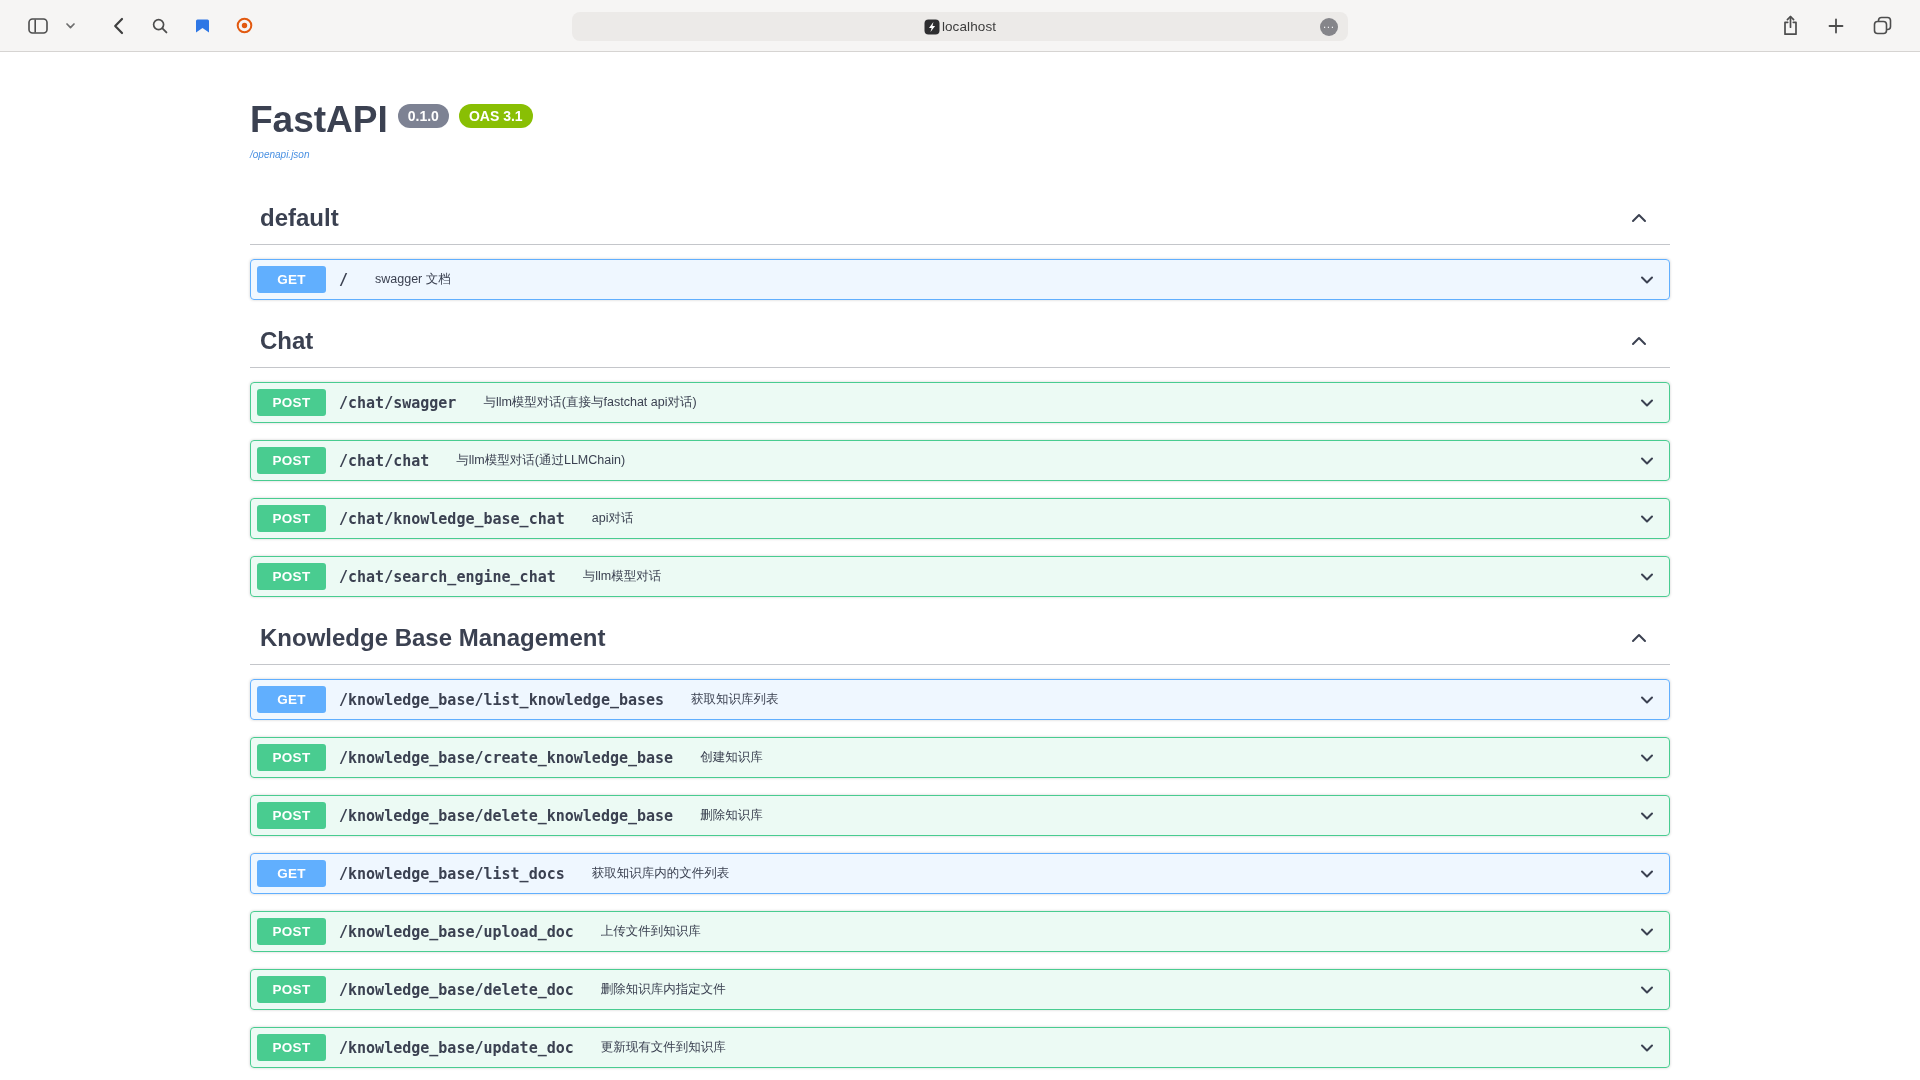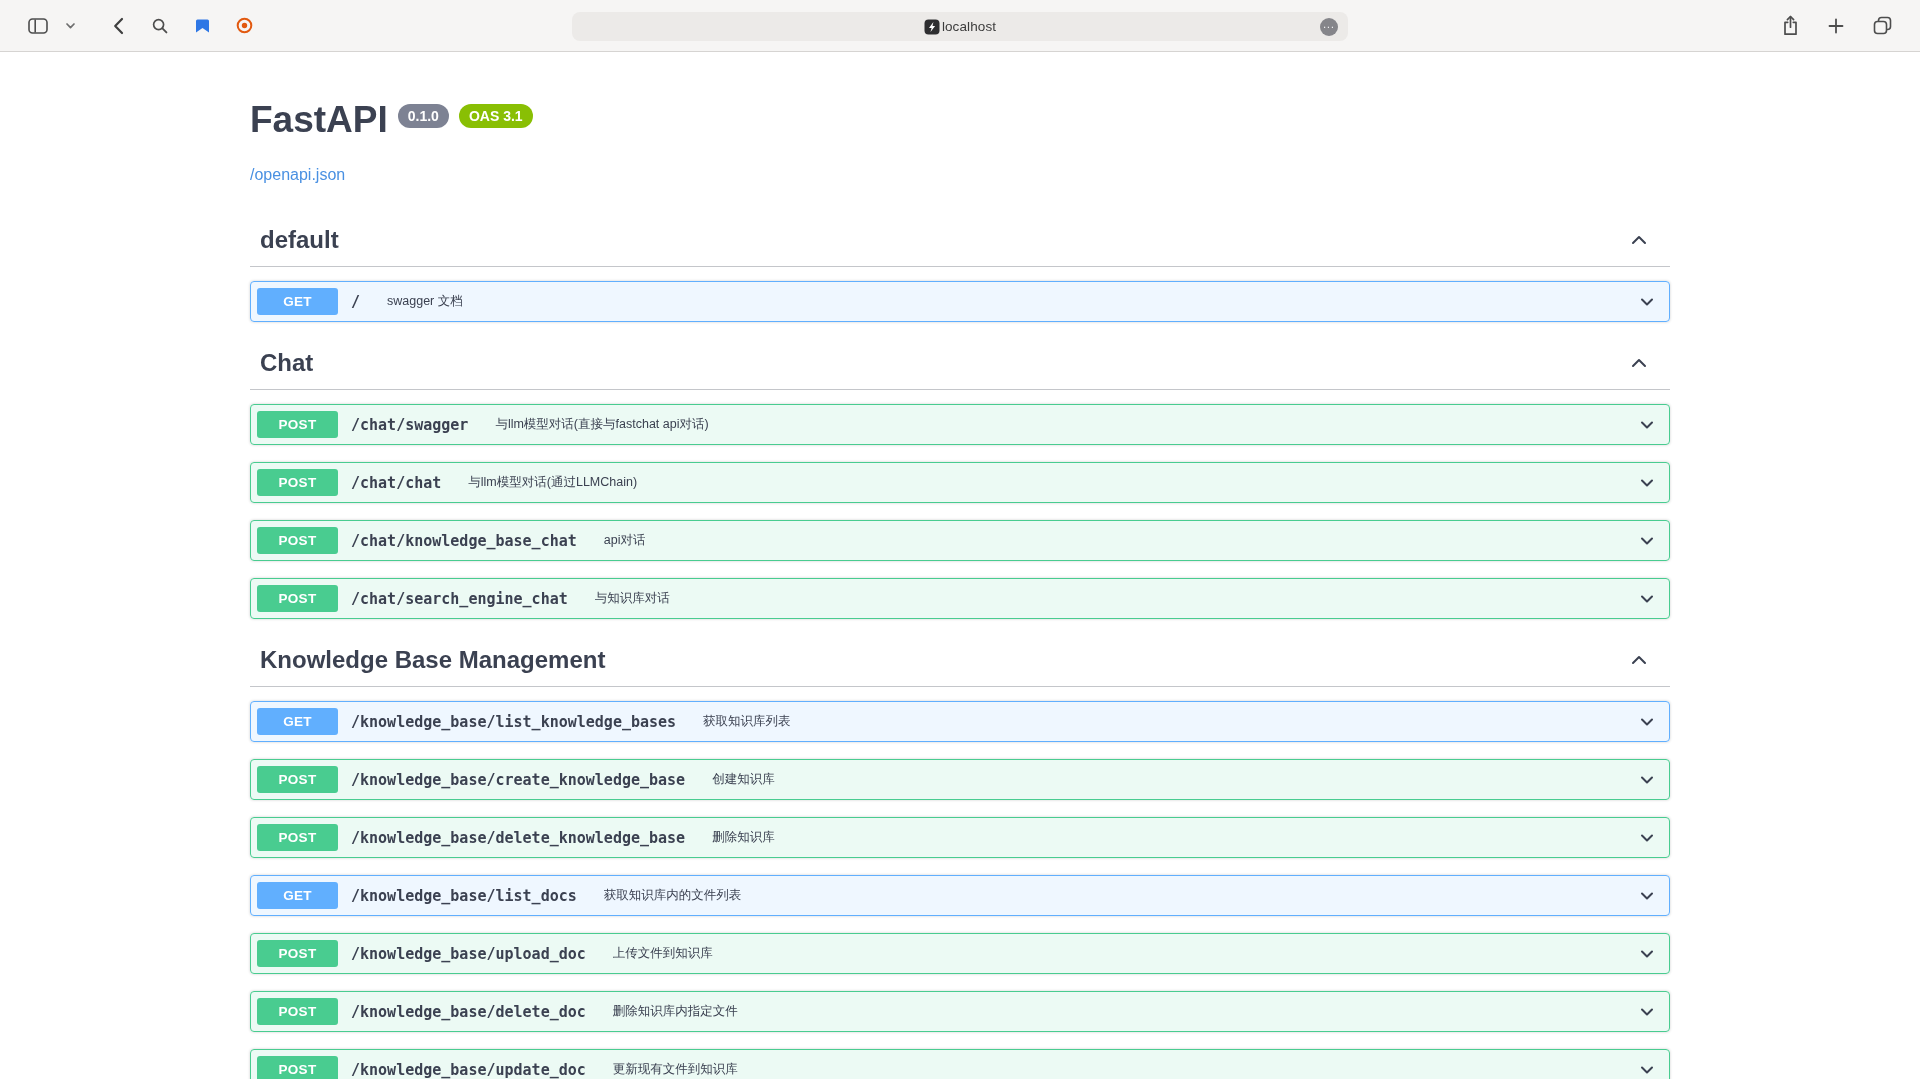--- a/index.html
+++ b/index.html
@@ -83,25 +83,26 @@
     font-weight: 700;
     padding: 4px 10px;
     border-radius: 57px;
     position: relative;
     top: -4px;
   }
   .badge.version { background: var(--version-badge-bg, #7d8293); }
   .badge.oas { background: var(--oas-badge-bg, #89bf04); }
   .spec-link {
     display: inline-block;
-    margin-top: 24px;
-    font-size: 16px;
+    margin-top: 7px;
+    font-size: 10px;
     color: var(--link, #4990e2);
     text-decoration: none;
     cursor: pointer;
+    font-style: italic;
   }
 
   .opblock-tag-section { margin-bottom: 10px; }
   .opblock-tag {
     display: flex;
     align-items: center;
     justify-content: space-between;
     padding: 10px 20px 12px 10px;
     border-bottom: 1px solid rgba(59,65,81,.3);
     cursor: pointer;
@@ -119,21 +120,21 @@
     border: 1px solid;
     border-radius: 4px;
     box-shadow: 0 0 3px rgba(0,0,0,.19);
     margin-bottom: 17px;
     padding: 6px;
     cursor: pointer;
   }
   .opblock.get  { background: var(--get-bg, rgba(97,175,254,.1));  border-color: var(--get, #61affe); }
   .opblock.post { background: var(--post-bg, rgba(73,204,144,.1)); border-color: var(--post, #49cc90); }
   .opblock-method {
-    width: 81px;
+    width: 69px;
     text-align: center;
     padding: 6px 0;
     border-radius: 3px;
     color: #fff;
     font-size: 13.5px;
     font-weight: 700;
     letter-spacing: 0.3px;
     flex: 0 0 auto;
   }
   .opblock.get  .opblock-method { background: var(--get, #61affe); }
@@ -332,21 +333,21 @@
     <span class="row-chevron">
       <svg width="20" height="20" viewBox="0 0 20 20">
                     <path d="M5 7.5 L10 12.5 L15 7.5" fill="none" stroke="#3b4151" stroke-width="2" stroke-linecap="round" stroke-linejoin="round"></path>
                   </svg>
     </span>
   </div>
 
   <div class="opblock post">
     <span class="opblock-method">POST</span>
     <span class="opblock-path">/chat/search_engine_chat</span>
-    <span class="opblock-desc">与知识库对话</span>
+    <span class="opblock-desc">与llm模型对话</span>
     <span class="row-chevron">
       <svg width="20" height="20" viewBox="0 0 20 20">
                     <path d="M5 7.5 L10 12.5 L15 7.5" fill="none" stroke="#3b4151" stroke-width="2" stroke-linecap="round" stroke-linejoin="round"></path>
                   </svg>
     </span>
   </div>
 </div>
   </div>
 
   <div class="opblock-tag-section">

